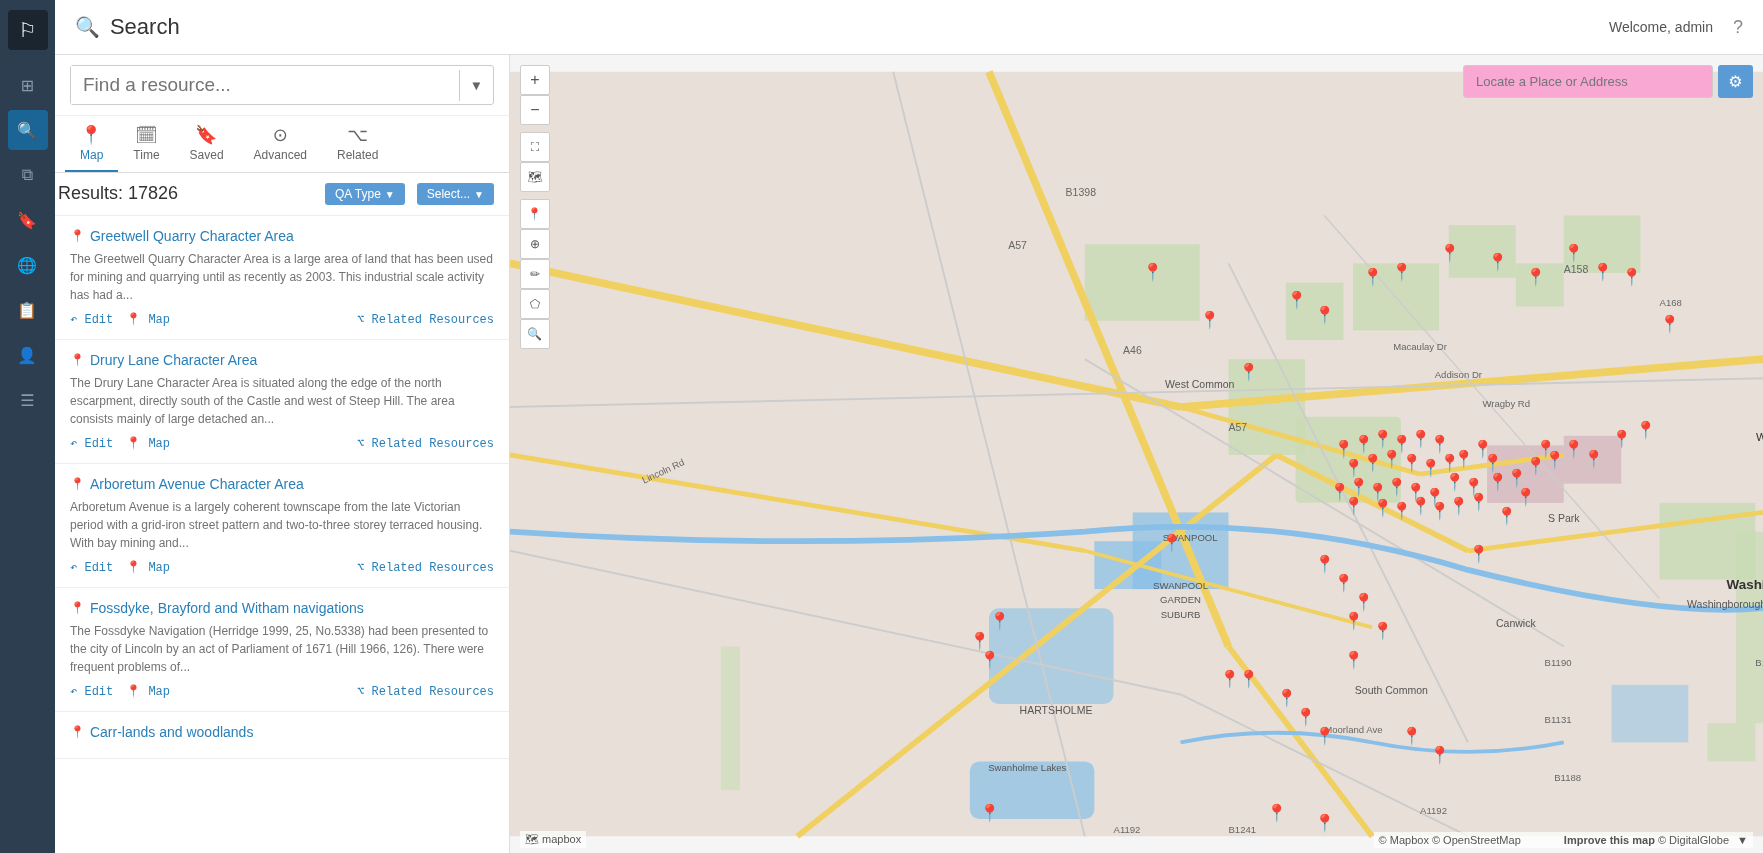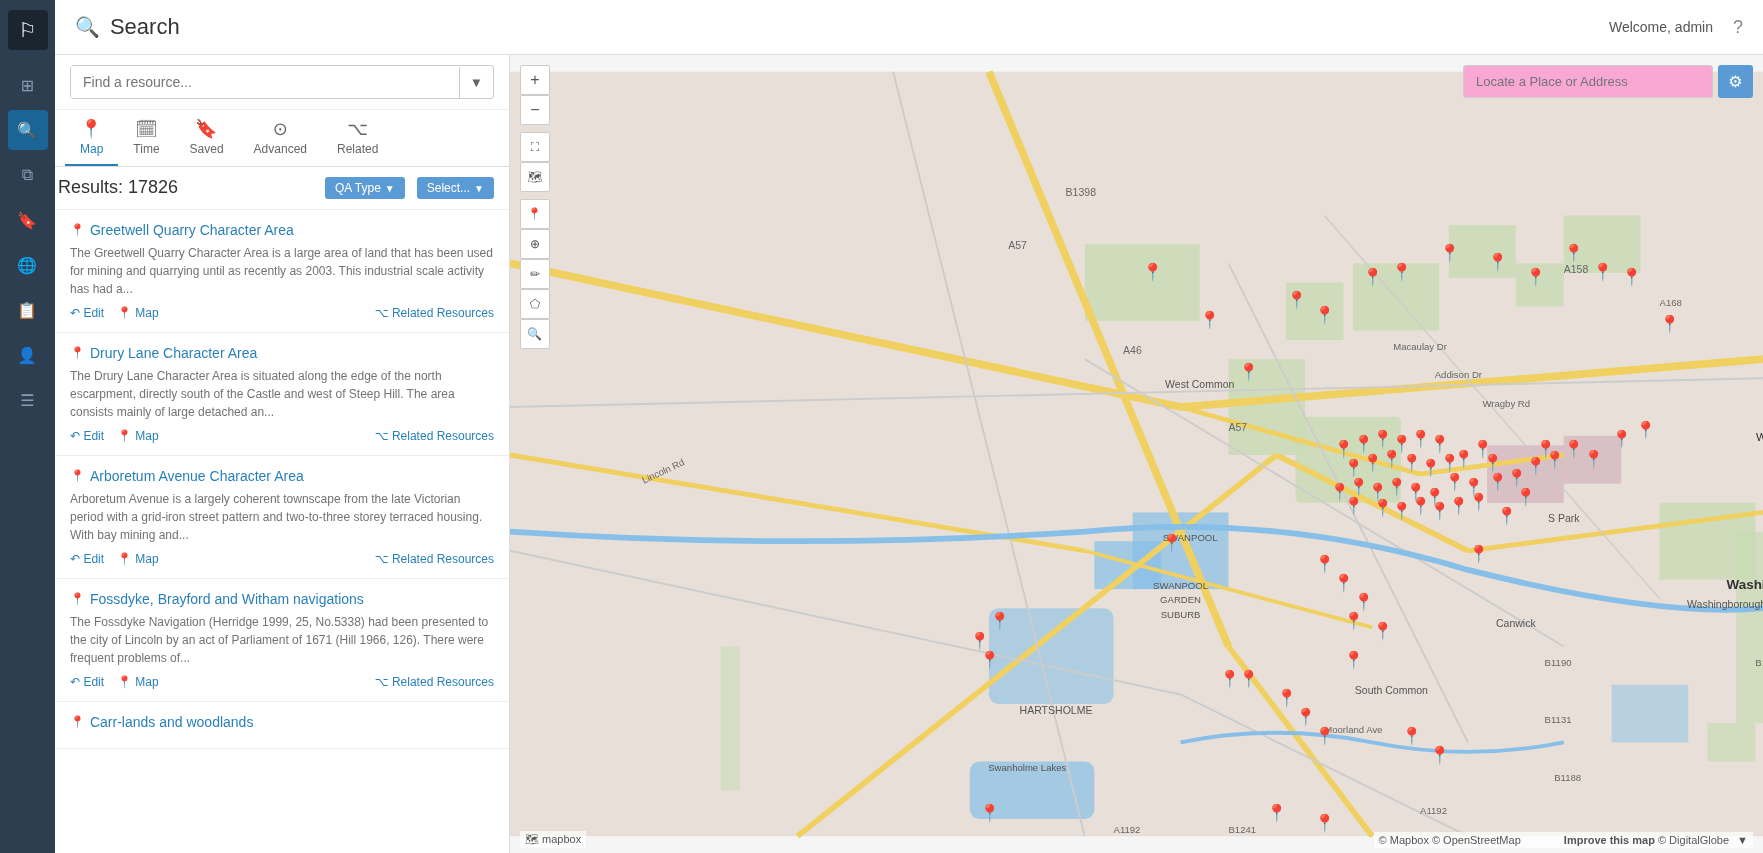--- a/index.html
+++ b/index.html
@@ -105,21 +105,21 @@
       align-items: center;
       border: 1px solid #ccc;
       border-radius: 3px;
       background: white;
     }
     .search-input {
       flex: 1;
       border: none;
       outline: none;
       padding: 8px 12px;
-      font-size: 14px;
+      font-size: 19px;
       color: #999;
     }
     .search-dropdown-btn {
       background: none;
       border: none;
       border-left: 1px solid #ccc;
       padding: 8px 10px;
       cursor: pointer;
       color: #666;
     }
@@ -200,20 +200,21 @@
     .result-desc {
       color: #737373;
       font-size: 12px;
       line-height: 1.5;
       margin-bottom: 8px;
     }
     .result-actions {
       display: flex;
       align-items: center;
       gap: 5px;
+      font-family: Liberation Mono, monospace;
     }
     .result-action-link {
       color: #2980b9;
       font-size: 12px;
       cursor: pointer;
       display: flex; align-items: center; gap: 3px;
       margin-right: 8px;
     }
     .result-related {
       margin-left: auto;

